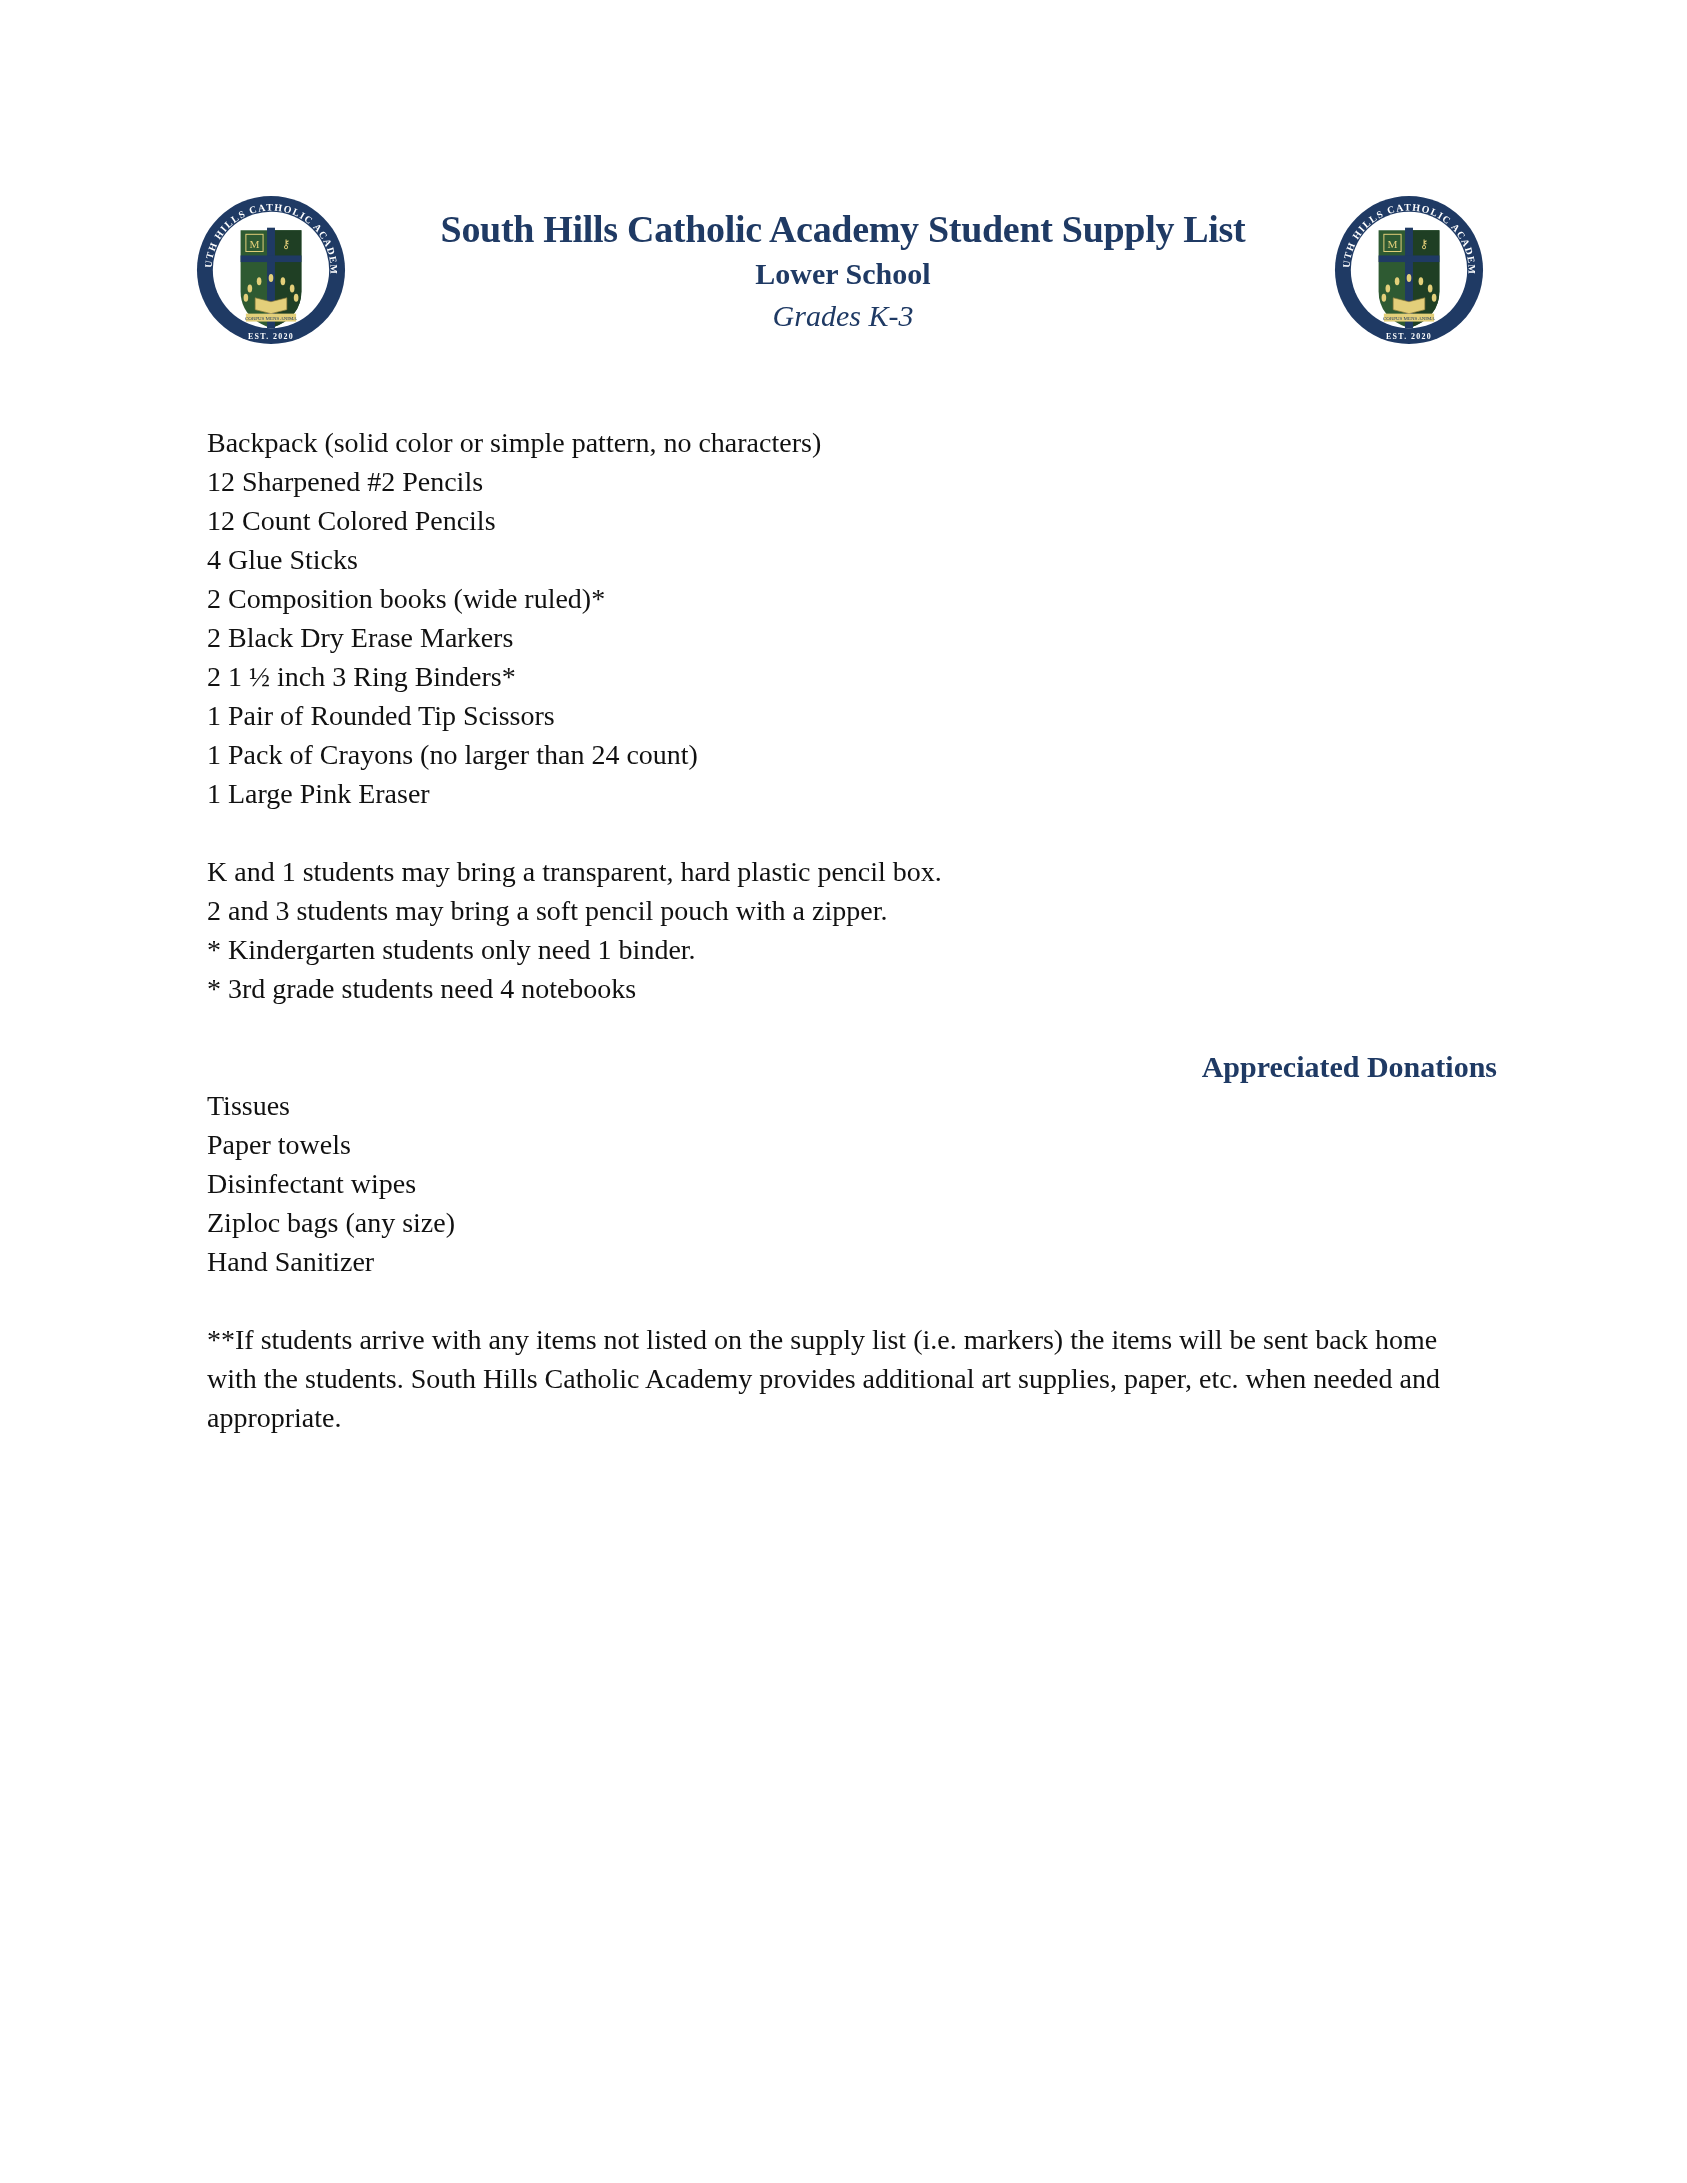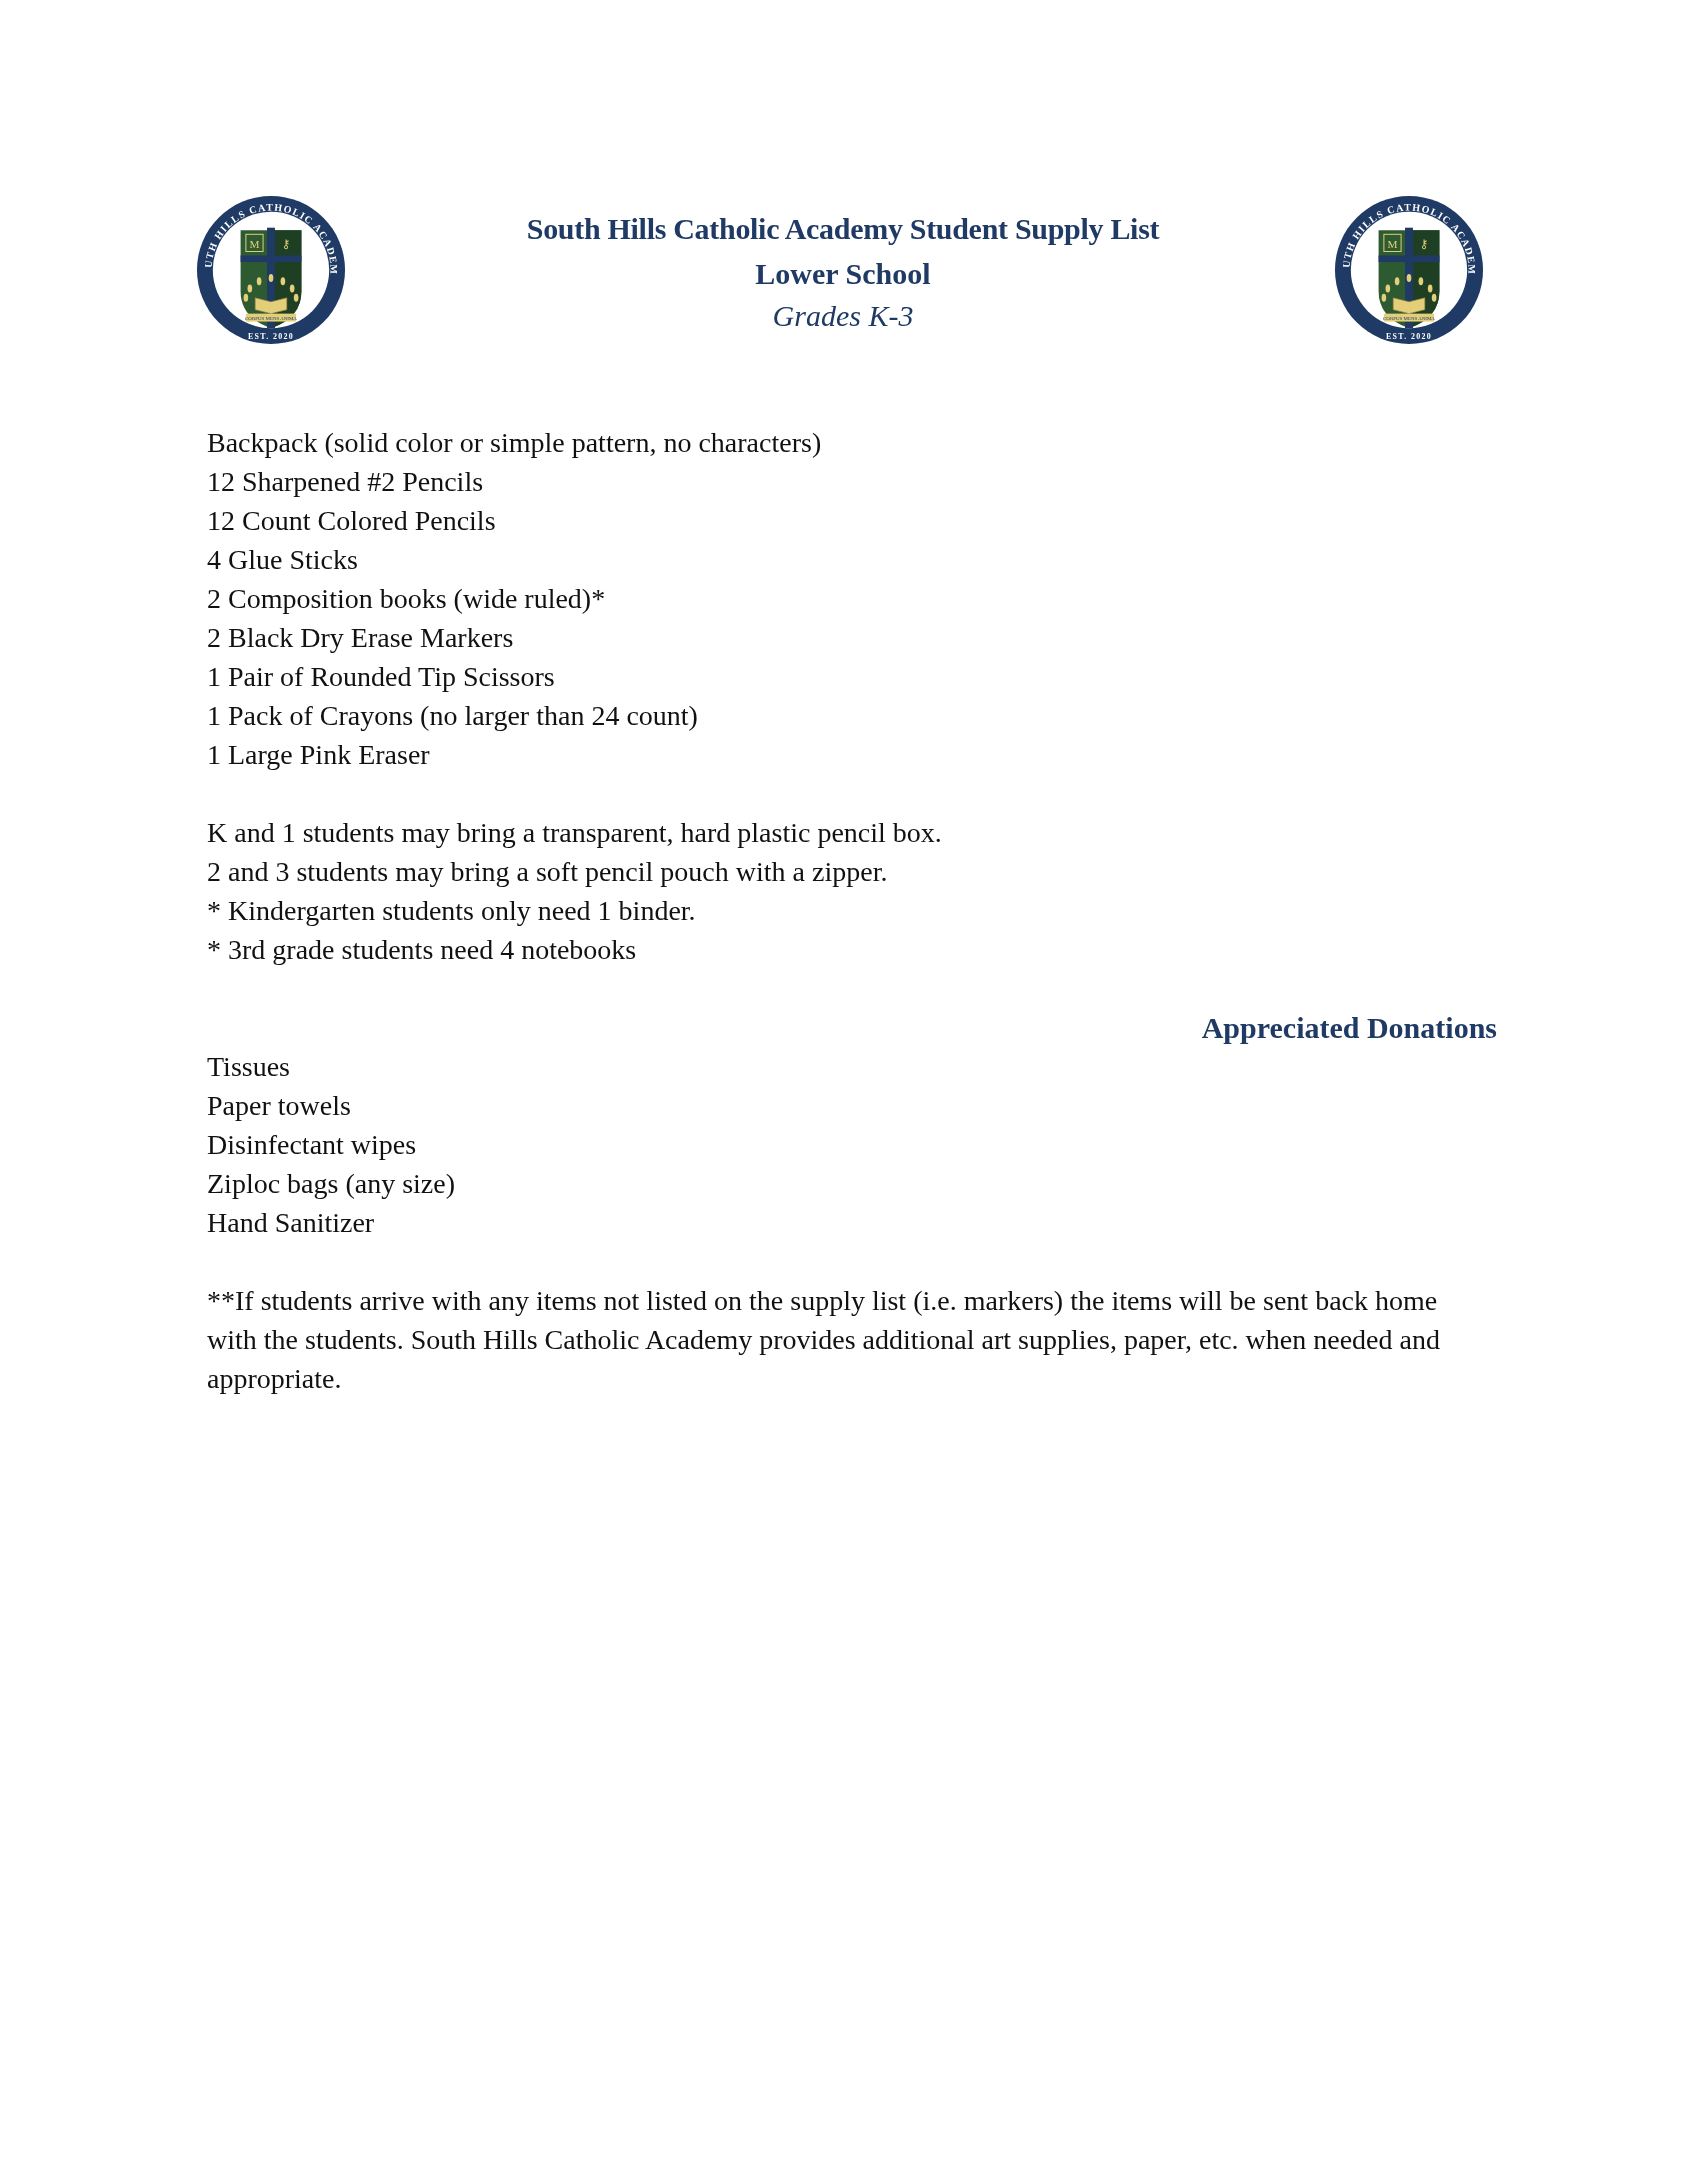--- a/index.html
+++ b/index.html
@@ -2,21 +2,21 @@
 <html style="font-size:10.6px"><head>
 <meta charset="utf-8">
 <style>
   html, body { margin: 0; padding: 0; background: #ffffff; }
   body { width: 1687px; height: 2183px; position: relative; overflow: hidden; }
   .page { position: absolute; left: 0; top: 0; width: 1687px; height: 2183px; background: #fff; }
   .logo { position: absolute; width: 156px; height: 156px; top: 192px; }
   .logo-left { left: 193px; }
   .logo-right { left: 1331px; }
   .header { position: absolute; left: 370px; width: 946px; top: 205px; text-align: center; color: #1f3a64; font-family: "Liberation Serif", serif; }
-  .title { font-size: 30px; font-weight: bold; line-height: 48px; letter-spacing: -0.3px; }
+  .title { font-size: 38px; font-weight: bold; line-height: 48px; letter-spacing: -0.3px; }
   .subtitle { font-size: 30px; font-weight: bold; line-height: 42px; }
   .grades { font-size: 30px; font-weight: normal; font-style: italic; line-height: 42px; }
   .body { position: absolute; left: 207px; top: 423px; width: 1290px; font-family: "Liberation Serif", serif; font-size: 28px; line-height: 39px; color: #111; }
   .line { white-space: nowrap; }
   .gap { height: 39px; }
   .section-heading { color: #1f3a64; font-weight: bold; font-size: 30px; text-align: right; }
   .para { white-space: normal; width: 1283px; }
 </style>
 </head>
 <body>
@@ -90,20 +90,21 @@
   </div>
 
   <div class="body">
     <div>
       <div class="line">Backpack (solid color or simple pattern, no characters)</div>
       <div class="line">12 Sharpened #2 Pencils</div>
       <div class="line">12 Count Colored Pencils</div>
       <div class="line">4 Glue Sticks</div>
       <div class="line">2 Composition books (wide ruled)*</div>
       <div class="line">2 Black Dry Erase Markers</div>
+      <div class="line">2 1 ½ inch 3 Ring Binders*</div>
       <div class="line">1 Pair of Rounded Tip Scissors</div>
       <div class="line">1 Pack of Crayons (no larger than 24 count)</div>
       <div class="line">1 Large Pink Eraser</div>
     </div>
     <div class="gap"></div>
     <div>
       <div class="line">K and 1 students may bring a transparent, hard plastic pencil box.</div>
       <div class="line">2 and 3 students may bring a soft pencil pouch with a zipper.</div>
       <div class="line">* Kindergarten students only need 1 binder.</div>
       <div class="line">* 3rd grade students need 4 notebooks</div>

